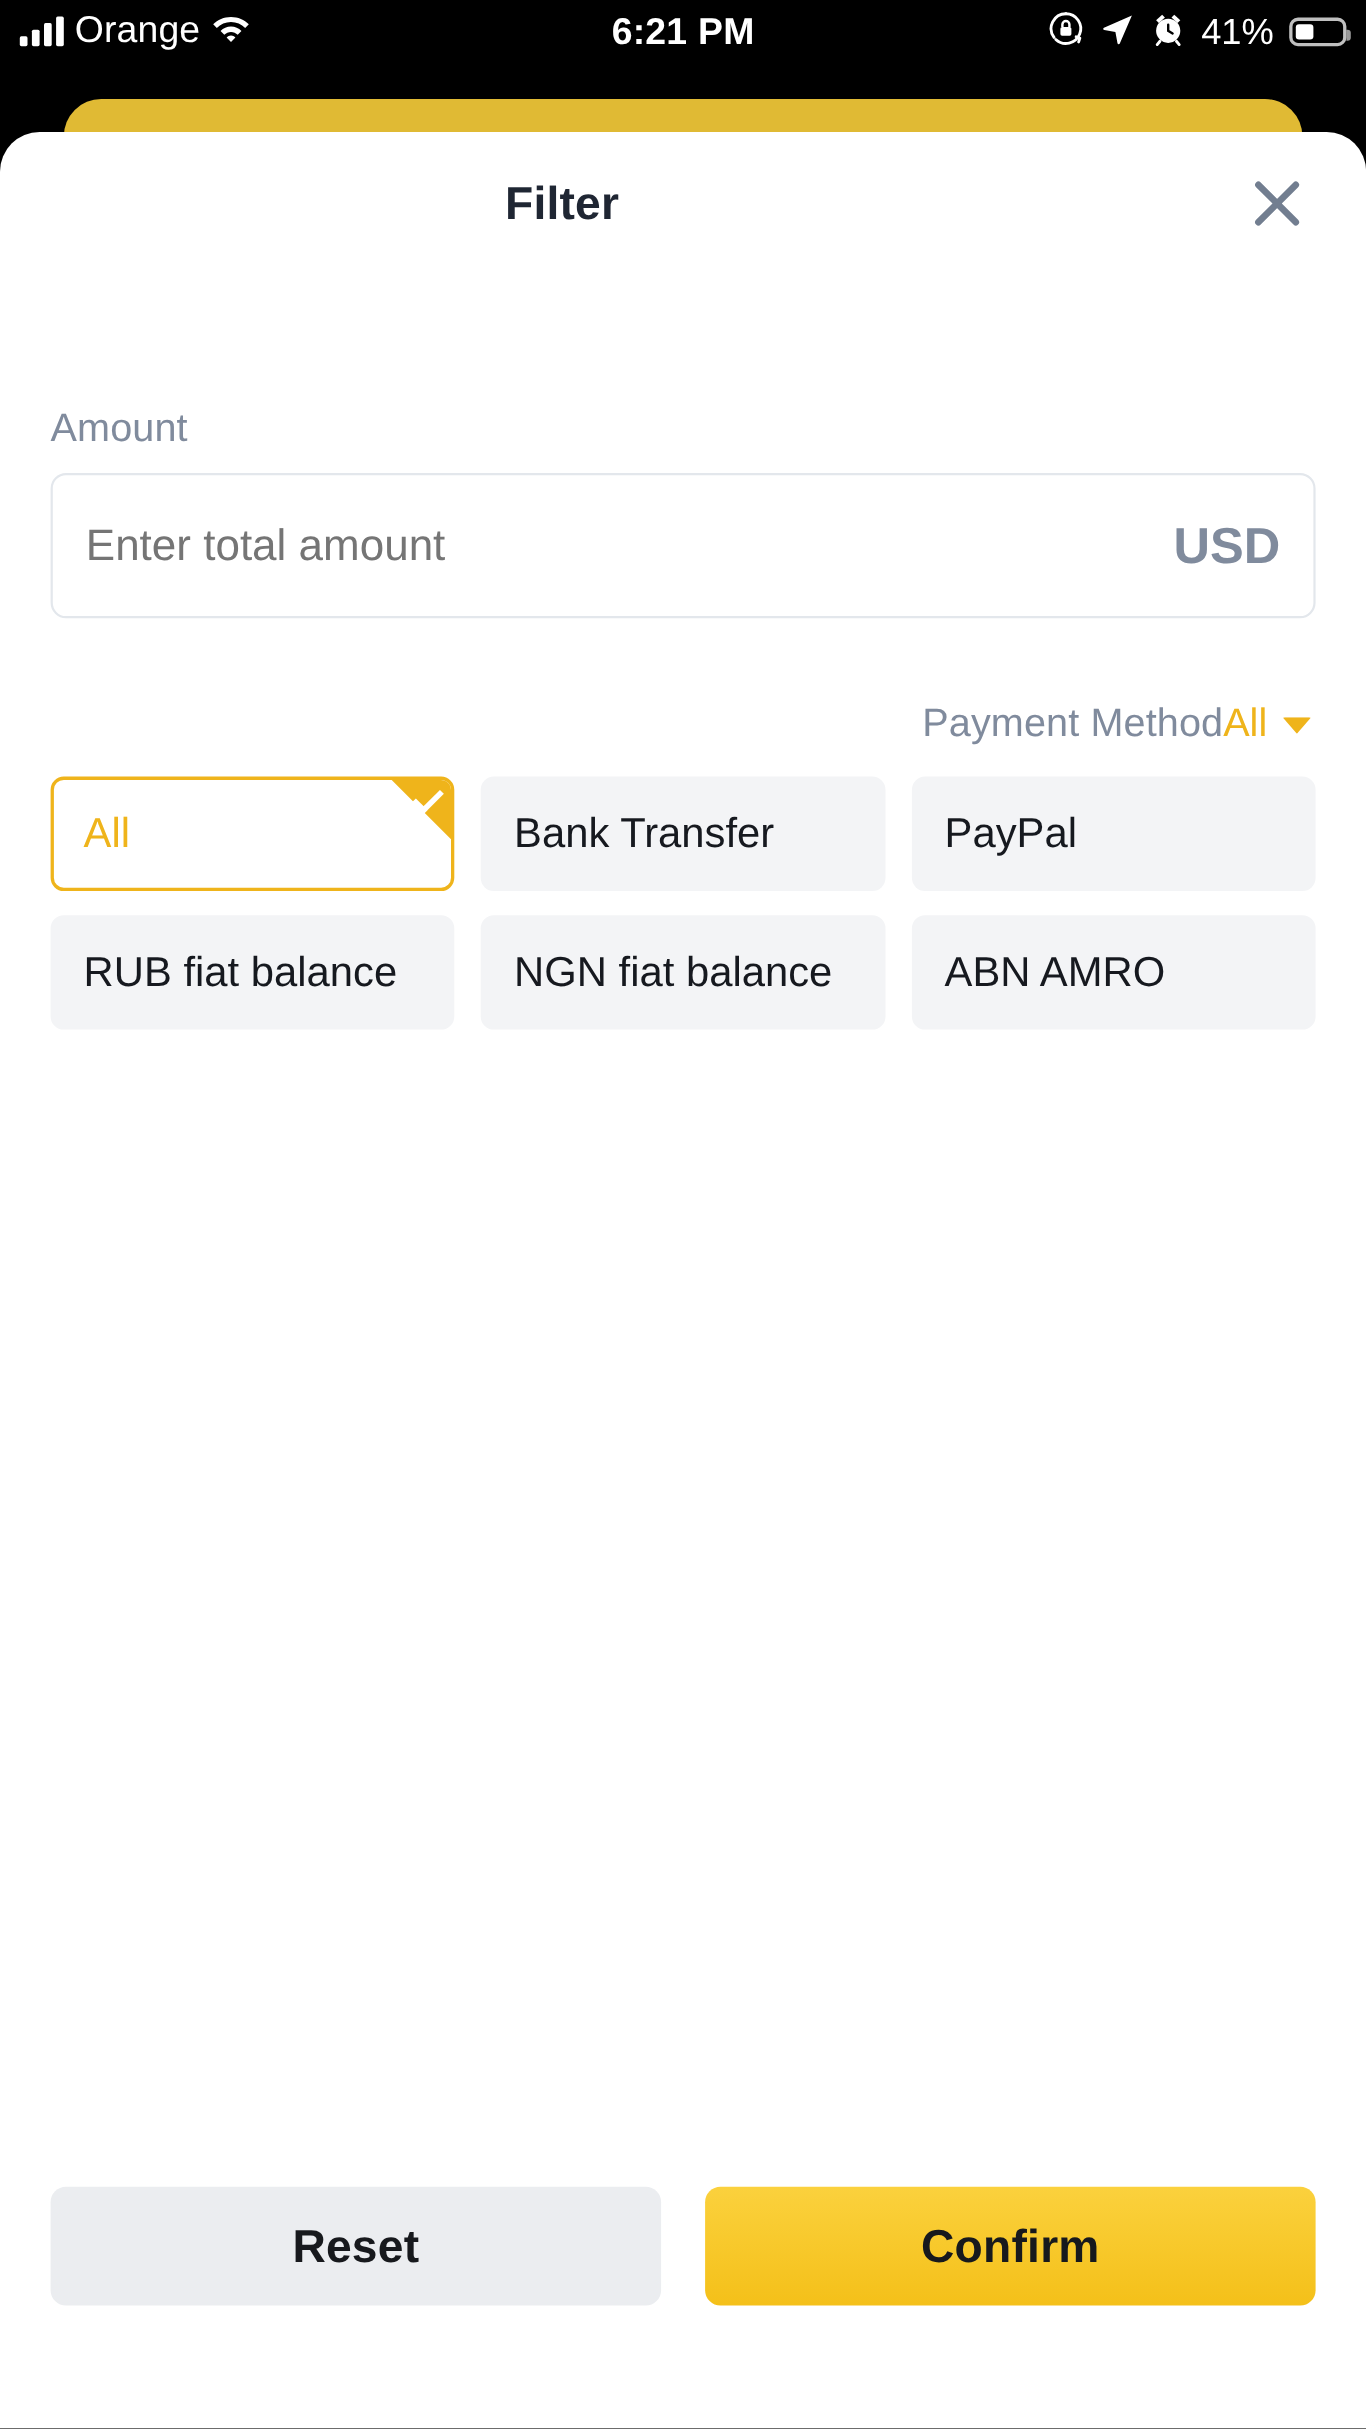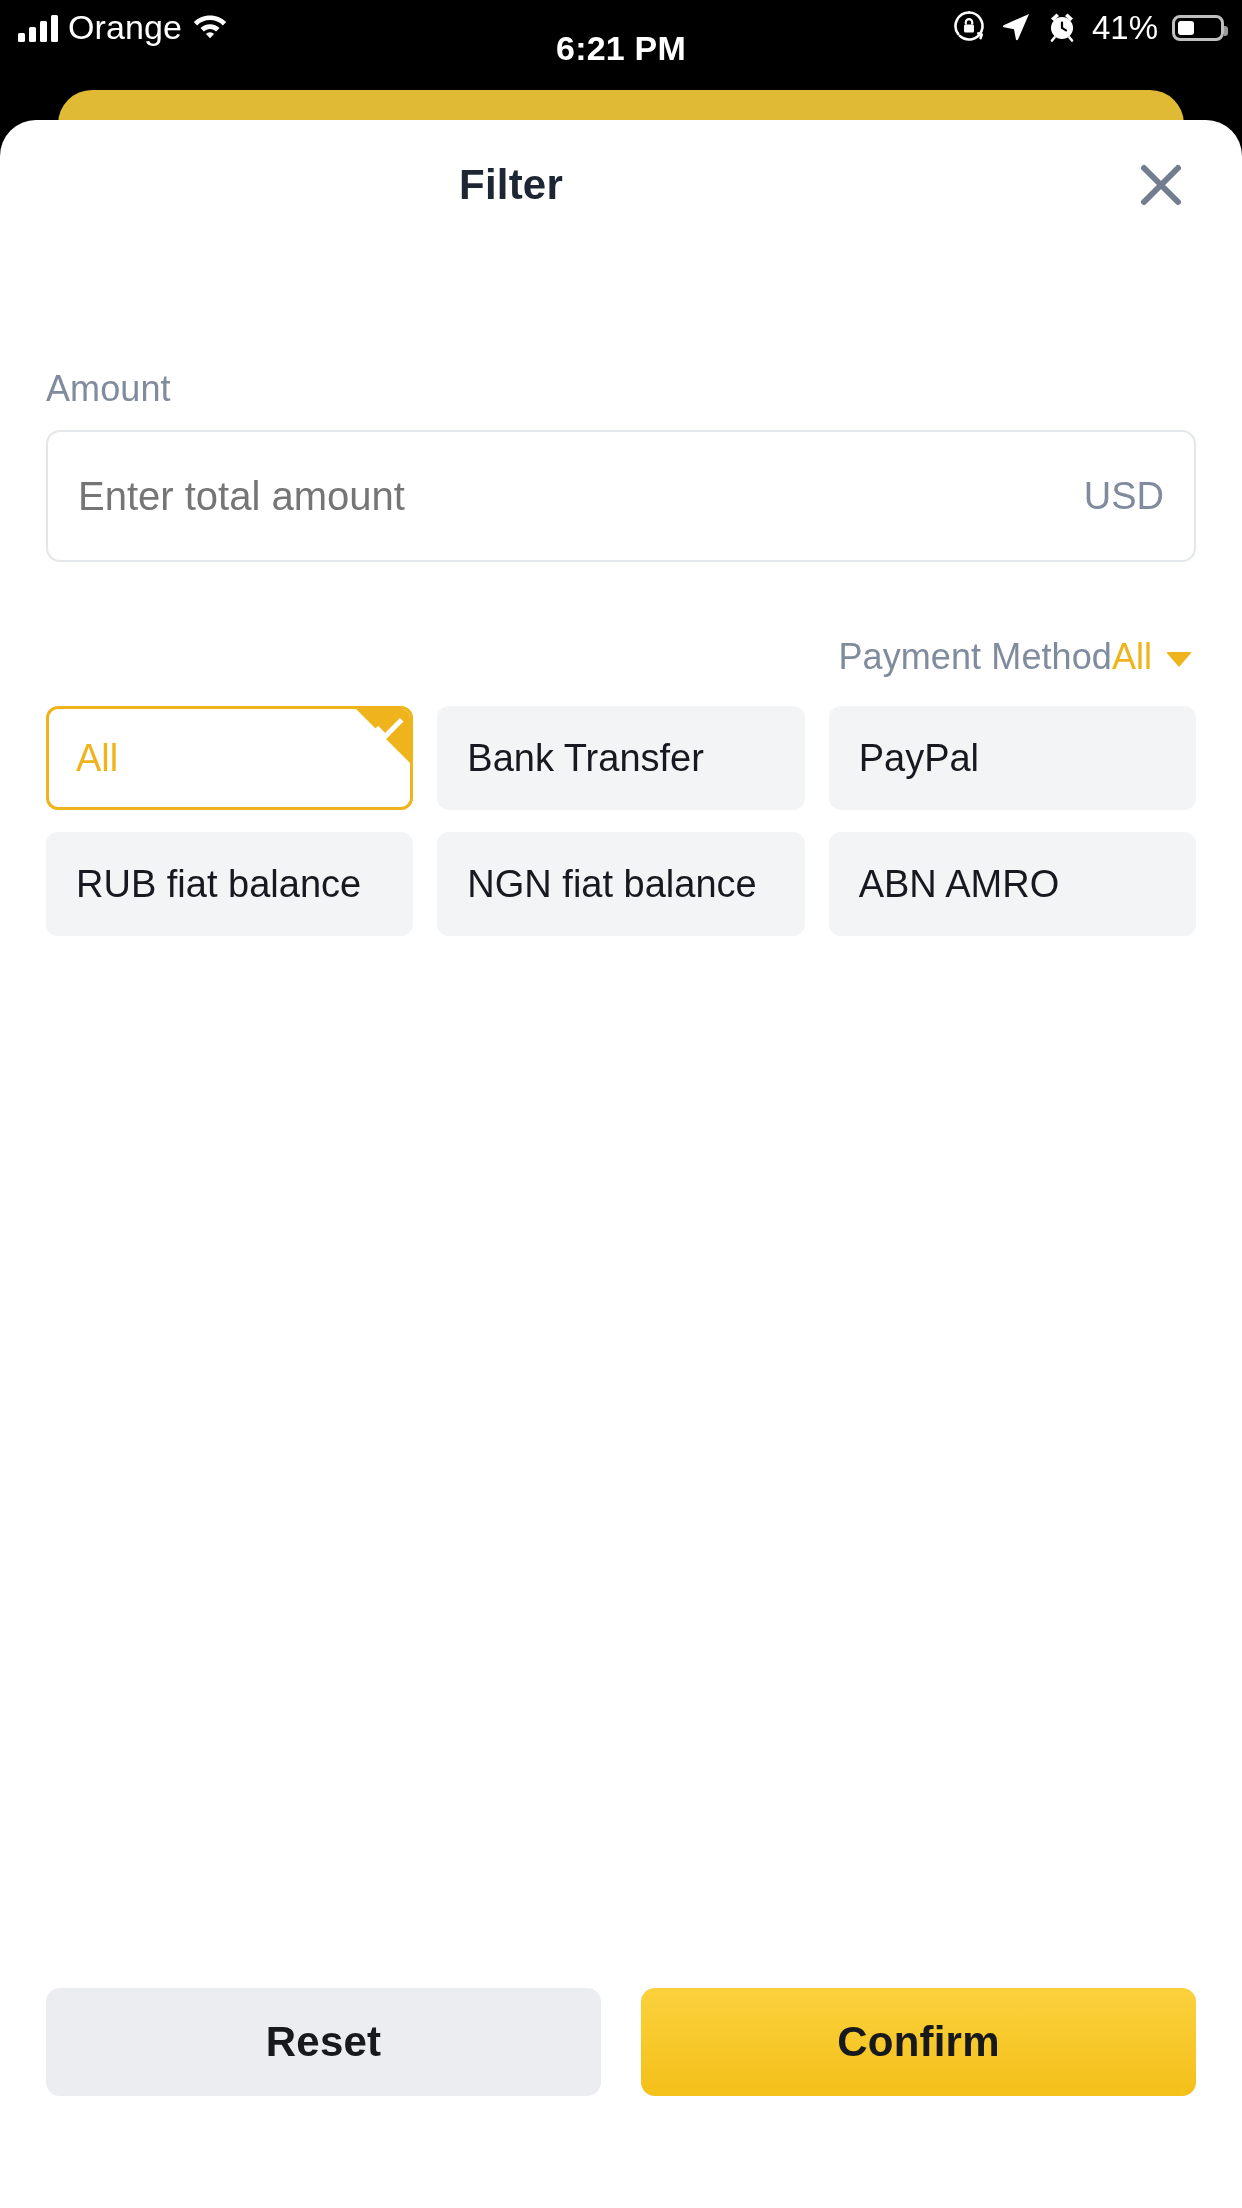--- a/index.html
+++ b/index.html
@@ -13,21 +13,21 @@
 
   #screen { position:relative; width:1242px; height:2208px; background:#000; overflow:hidden; }
 
   
   .statusbar{
     position:absolute; top:0; left:0; width:1242px; height:62px;
     color:#fff; z-index:40;
   }
   .sb-left{ position:absolute; left:18px; top:8px; display:flex; align-items:center; gap:10px; }
   .sb-center{ position:absolute; left:0; width:1242px; top:10px; text-align:center;
-              font-size:34px; font-weight:600; letter-spacing:0.2px;margin-top:19px; }
+              font-size:34px; font-weight:600; letter-spacing:0.2px; }
   .sb-right{ position:absolute; right:18px; top:9px; display:flex; align-items:center; gap:14px;text-align:center; }
   .sb-carrier{ font-size:34px; font-weight:400; letter-spacing:0.1px; }
   .sb-pct{ font-size:33px; font-weight:500; }
 
   .bars{ display:flex; align-items:flex-end; gap:4px; height:28px; }
   .bars i{ display:block; width:7px; background:#fff; border-radius:1.5px; }
   .bars i:nth-child(1){height:9px}
   .bars i:nth-child(2){height:15px}
   .bars i:nth-child(3){height:21px}
   .bars i:nth-child(4){height:27px}
@@ -69,21 +69,21 @@
   }
   .section-amount{ padding-top:118px; }
   .amount-input{
     margin-top:20px; height:132px; border:2px solid #E3E7EC; border-radius:14px;
     display:flex; align-items:center; padding:0 30px; background:#fff;
   }
   .amount-input .ph{
     flex:1 1 auto; font-size:40px; color:#BFC5CE; font-weight:400;
     border:none; outline:none; background:transparent; font-family:inherit;
   }
-  .amount-cur{ font-size:38px; color:#808B9D; font-weight:400; padding-left:16px; }
+  .amount-cur{ font-size:46px; color:#808B9D; font-weight:700; padding-left:16px; }
 
   .section-pm{ padding-top:74px; }
   .pm-head{ display:flex; align-items:baseline; justify-content:flex-end; }
   .pm-all{ display:flex; align-items:center; gap:14px; cursor:pointer; padding-right:4px; }
   .pm-all-label{ font-size:36px; color:#EFB41B; font-weight:500; }
   .chev{ width:0; height:0; border-left:13px solid transparent; border-right:13px solid transparent;
          border-top:15px solid #EFB41B; border-radius:2px; position:relative; top:2px; }
 
   .chip-grid{
     margin-top:28px; display:grid; grid-template-columns:repeat(3,1fr);

